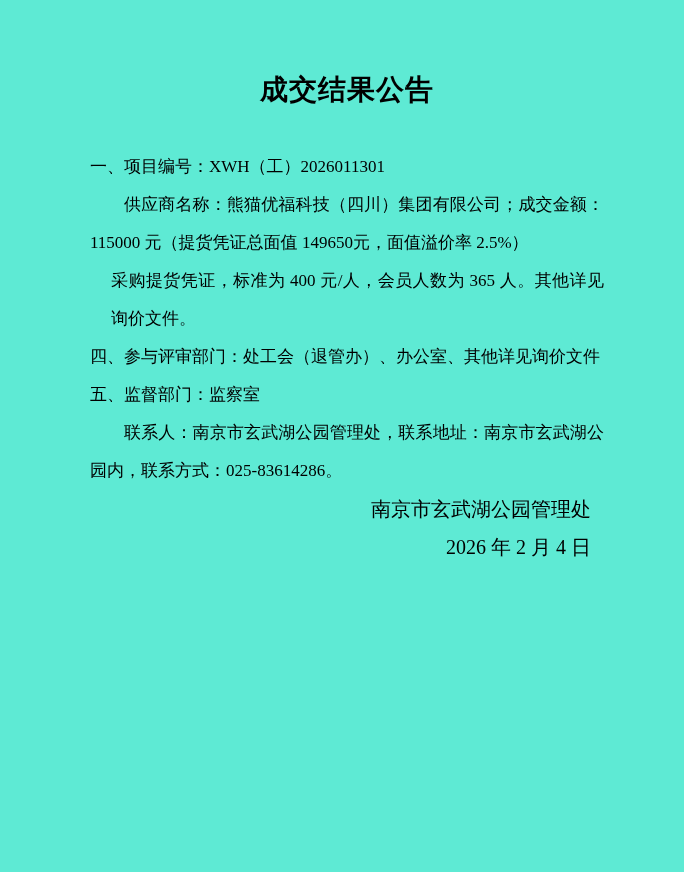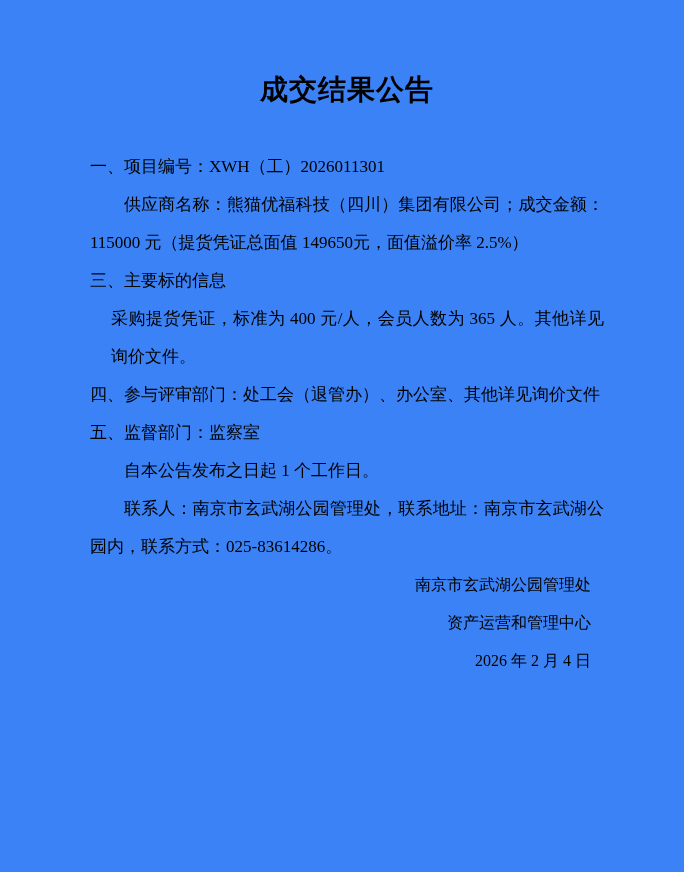--- a/index.html
+++ b/index.html
@@ -5,21 +5,21 @@
   html, body {
     margin: 0;
     padding: 0;
     background: #ffffff;
   }
   .page {
     position: relative;
     width: 684px;
     height: 872px;
     box-sizing: border-box;
-    background: #3b82f6;
+    background: #5eead4;
     color: #000000;
     font-family: "Liberation Serif", "DejaVu Serif", serif;
     padding: 70px 80px 0 90px;
     overflow: hidden;
   }
   .doc-title {
     font-size: 28px;
     font-weight: bold;
     line-height: 40px;
     text-align: center;
@@ -38,51 +38,48 @@
   .block-indent {
     margin-left: 21px;
   }
   .bold-num {
     font-weight: normal;
   }
   .sig-block {
     padding-right: 13px;
   }
   .sig-line {
-    font-size: 16px;
+    font-size: 20px;
     line-height: 38px;
     margin: 0;
     text-align: right;
   }
 </style>
 </head>
 <body>
 
 <div class="page">
 
   <h1 class="doc-title">成交结果公告</h1>
 
   <p class="para">一、项目编号：XWH（工）2026011301</p>
 
 
   <p class="para first-indent"><span>供应商名称：熊猫优福科技（四川）集团有限公司；成交金额：115000 元（提货凭证总面值 </span><span class="bold-num">149650</span><span>元，面值溢价率 2.5%）</span></p>
 
-  <p class="para">三、主要标的信息</p>
 
   <p class="para block-indent">采购提货凭证，标准为 400 元/人，会员人数为 365 人。其他详见询价文件。</p>
 
   <p class="para">四、参与评审部门：处工会（退管办）、办公室、其他详见询价文件</p>
 
   <p class="para">五、监督部门：监察室</p>
 
 
-  <p class="para first-indent">自本公告发布之日起 1 个工作日。</p>
 
 
   <p class="para first-indent">联系人：南京市玄武湖公园管理处，联系地址：南京市玄武湖公园内，联系方式：025-83614286。</p>
 
   <div class="sig-block">
     <p class="sig-line">南京市玄武湖公园管理处</p>
-    <p class="sig-line">资产运营和管理中心</p>
     <p class="sig-line">2026 年 2 月 4 日</p>
   </div>
 
 </div>
 
 </body></html>

